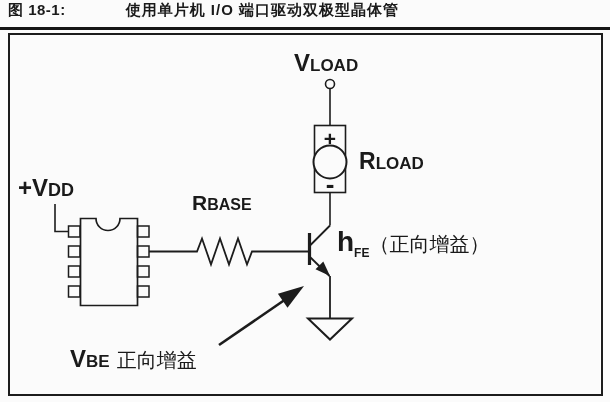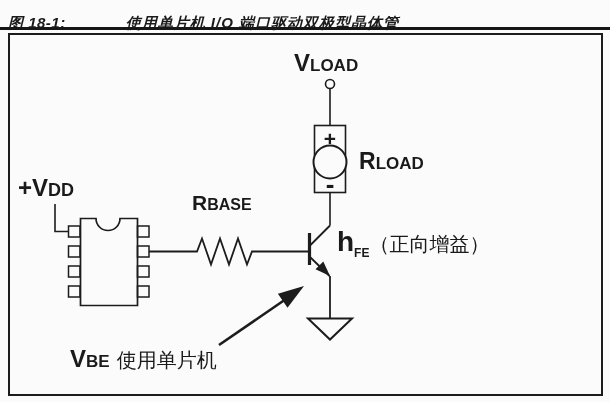--- a/index.html
+++ b/index.html
@@ -5,25 +5,24 @@
   html,body{margin:0;padding:0;}
   .page{
     position:relative;
     width:610px;height:402px;
     background:#fbfbfb;
     font-family:"Liberation Sans", sans-serif;
     color:#1a1a1a;
     overflow:hidden;
   }
   .header{
-    position:absolute;left:8px;top:14px;right:0;
+    position:absolute;left:8px;top:1px;right:0;
     display:flex;align-items:center;
     font-weight:bold;font-size:15px;
     white-space:pre;
-    font-style:italic;
   }
   .fig-label{letter-spacing:0.5px;}
   .fig-title{margin-left:60px;letter-spacing:1px;}
   .title-underline{
     position:absolute;left:0;top:27px;width:610px;height:3px;
     background:#161616;
   }
   svg.wires{position:absolute;left:0;top:0;}
   .lbl{
     position:absolute;display:flex;align-items:baseline;
@@ -108,16 +107,16 @@
 
   <div class="lbl" style="left:192px;top:192px;">
     <span class="b21">R</span><span class="s16">BASE</span>
   </div>
 
   <div class="lbl" style="left:337px;top:228px;">
     <span class="b28">h</span><span class="sub-low">FE</span><span class="note">（正向增益）</span>
   </div>
 
   <div class="lbl" style="left:70px;top:347px;">
-    <span class="b24">V</span><span class="s17">BE</span><span class="note note-gap">使用单片机</span>
+    <span class="b24">V</span><span class="s17">BE</span><span class="note note-gap">正向增益</span>
   </div>
 
 </div>
 
 </body></html>

